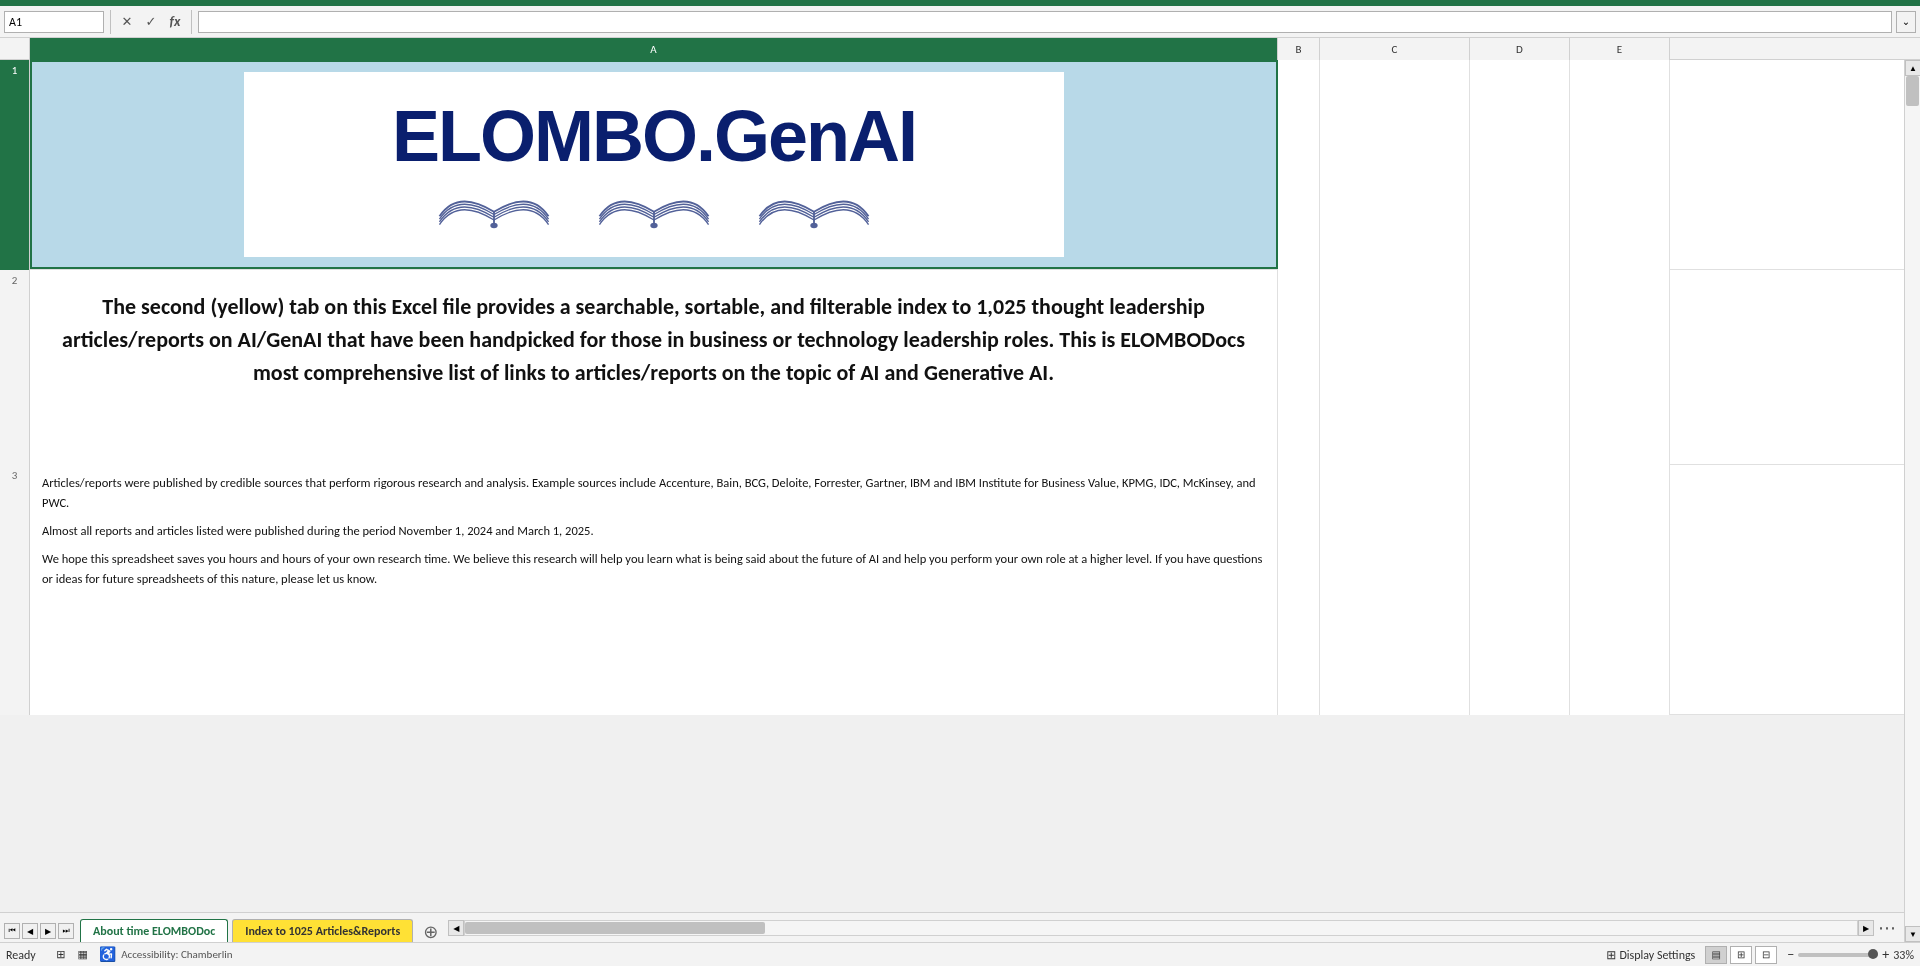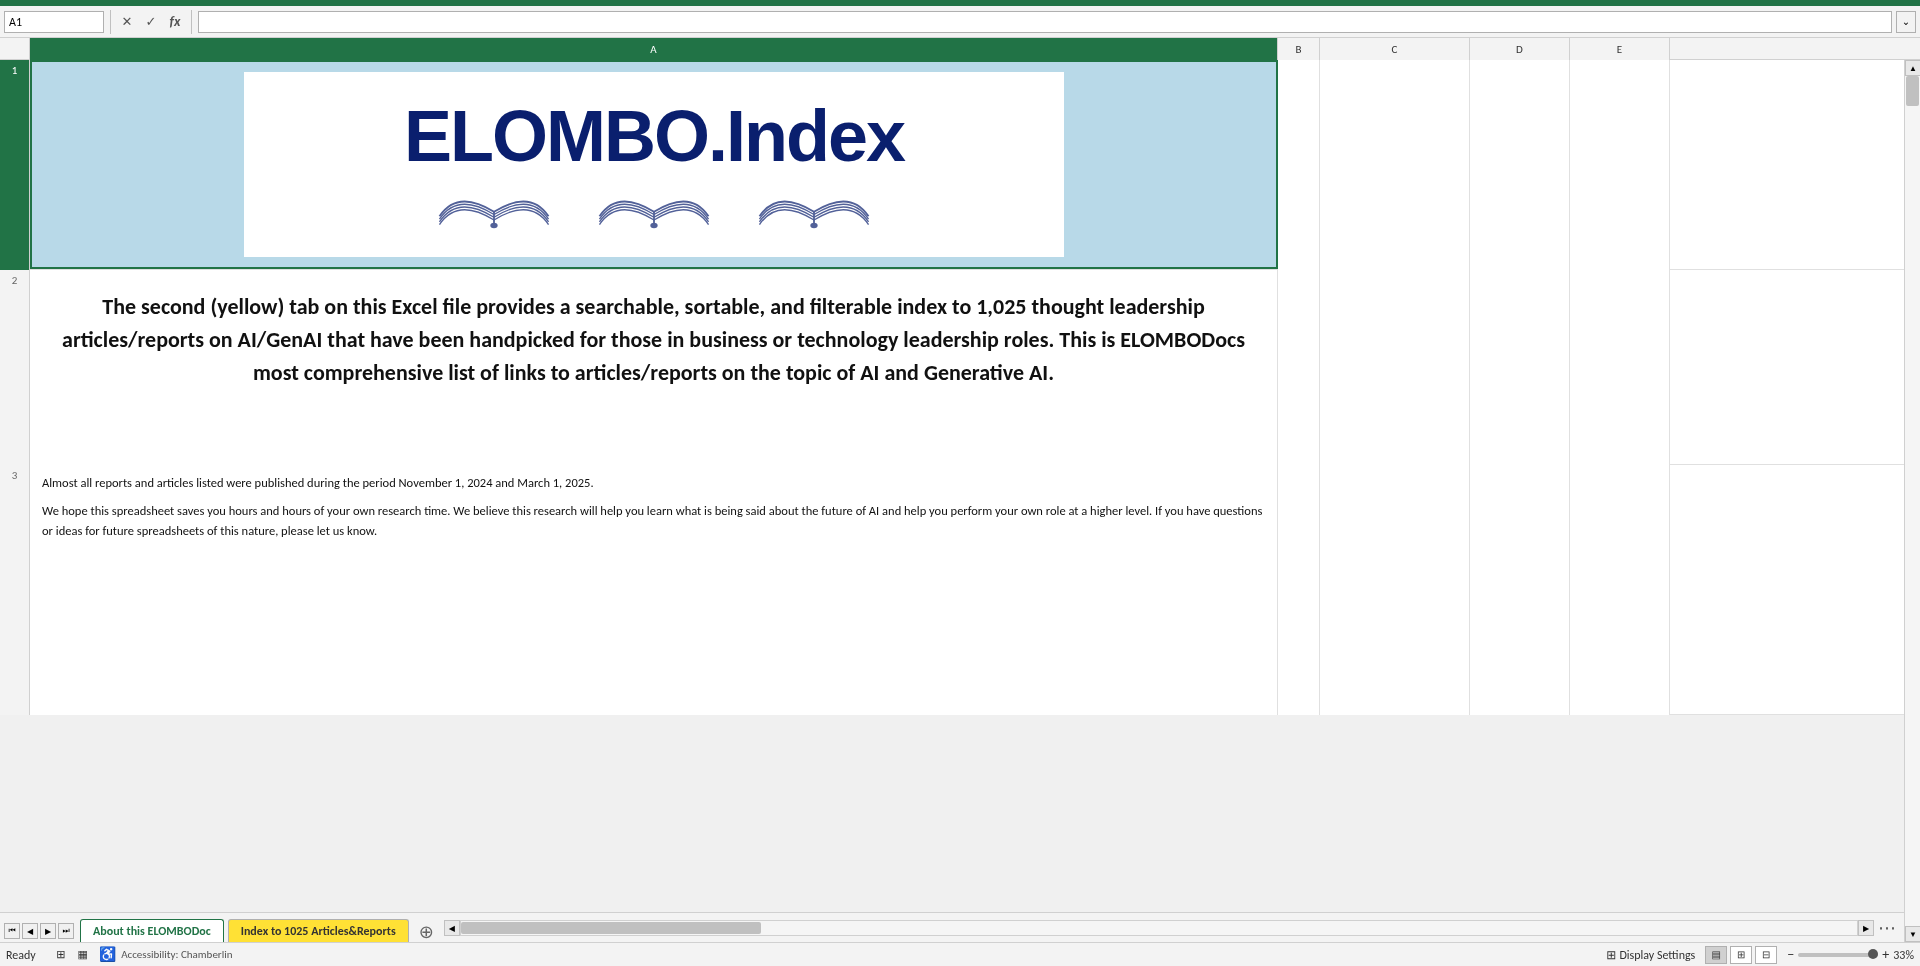--- a/index.html
+++ b/index.html
@@ -572,21 +572,21 @@
 
 <div class="main-area">
   <div class="cells-and-right">
     <div class="cells-column">
       <div class="spreadsheet-rows">
 
         <div class="row row-1">
           <div class="row-num active" style="height:210px; align-items: flex-start; padding-top:4px;">1</div>
           <div class="cell cell-logo">
             <div class="logo-inner">
-              <div class="logo-text">ELOMBO.Index</div>
+              <div class="logo-text">ELOMBO.GenAI</div>
               <div class="logo-books">
 
                 <svg class="book-svg" viewBox="0 0 140 55">
                   <path d="M10,40 Q30,10 70,35 Q110,10 130,40" fill="none" stroke="#0a1f6e" stroke-width="2"></path>
                   <path d="M10,43 Q30,13 70,38 Q110,13 130,43" fill="none" stroke="#0a1f6e" stroke-width="1.5"></path>
                   <path d="M10,46 Q30,16 70,41 Q110,16 130,46" fill="none" stroke="#0a1f6e" stroke-width="1.5"></path>
                   <path d="M10,49 Q30,19 70,44 Q110,19 130,49" fill="none" stroke="#0a1f6e" stroke-width="1.5"></path>
                   <line x1="70" y1="35" x2="70" y2="50" stroke="#0a1f6e" stroke-width="2"></line>
                   <ellipse cx="70" cy="50" rx="4" ry="3" fill="#0a1f6e"></ellipse>
                 </svg>
@@ -626,20 +626,21 @@
           <div class="cell cell-empty cell-b" style="height:195px;"></div>
           <div class="cell cell-empty cell-c" style="height:195px;"></div>
           <div class="cell cell-empty cell-d" style="height:195px;"></div>
           <div class="cell cell-empty cell-e" style="height:195px;"></div>
           <div style="flex:1; background:white;"></div>
         </div>
 
         <div class="row row-3">
           <div class="row-num" style="height:250px; align-items: flex-start; padding-top:4px;">3</div>
           <div class="cell cell-details" style="height:250px; width:1248px;">
+            <p>Articles/reports were published by credible sources that perform rigorous research and analysis. Example sources include Accenture, Bain, BCG, Deloite, Forrester, Gartner, IBM and IBM Institute for Business Value, KPMG, IDC, McKinsey, and PWC.</p>
             <p>Almost all reports and articles listed were published during the period November 1, 2024 and March 1, 2025.</p>
             <p>We hope this spreadsheet saves you hours and hours of your own research time. We believe this research will help you learn what is being said about the future of AI and help you perform your own role at a higher level.  If you have questions or ideas for future spreadsheets of this nature, please let us know.</p>
           </div>
           <div class="cell cell-empty cell-b" style="height:250px;"></div>
           <div class="cell cell-empty cell-c" style="height:250px;"></div>
           <div class="cell cell-empty cell-d" style="height:250px;"></div>
           <div class="cell cell-empty cell-e" style="height:250px;"></div>
           <div style="flex:1; background:white;"></div>
         </div>
 
@@ -651,21 +652,21 @@
 
       <div class="full-bottom">
         <div class="bottom-left">
 
           <div style="display:flex; gap:2px; align-items:center; margin-right:4px; height:24px;">
             <div class="tab-nav-btn">⏮</div>
             <div class="tab-nav-btn">◀</div>
             <div class="tab-nav-btn">▶</div>
             <div class="tab-nav-btn">⏭</div>
           </div>
-          <div class="sheet-tab tab-about">About this ELOMBODoc</div>
+          <div class="sheet-tab tab-about">About time ELOMBODoc</div>
           <div class="sheet-tab tab-index">Index to 1025 Articles&amp;Reports</div>
           <div style="font-size:18px; cursor:pointer; padding:0 6px; color:#666; display:flex; align-items:center;">⊕</div>
         </div>
         <div class="bottom-middle">
           <div class="hscroll-arrow">◀</div>
           <div class="bottom-hscroll">
             <div class="bottom-hscroll-thumb"></div>
           </div>
           <div class="hscroll-arrow">▶</div>
         </div>

